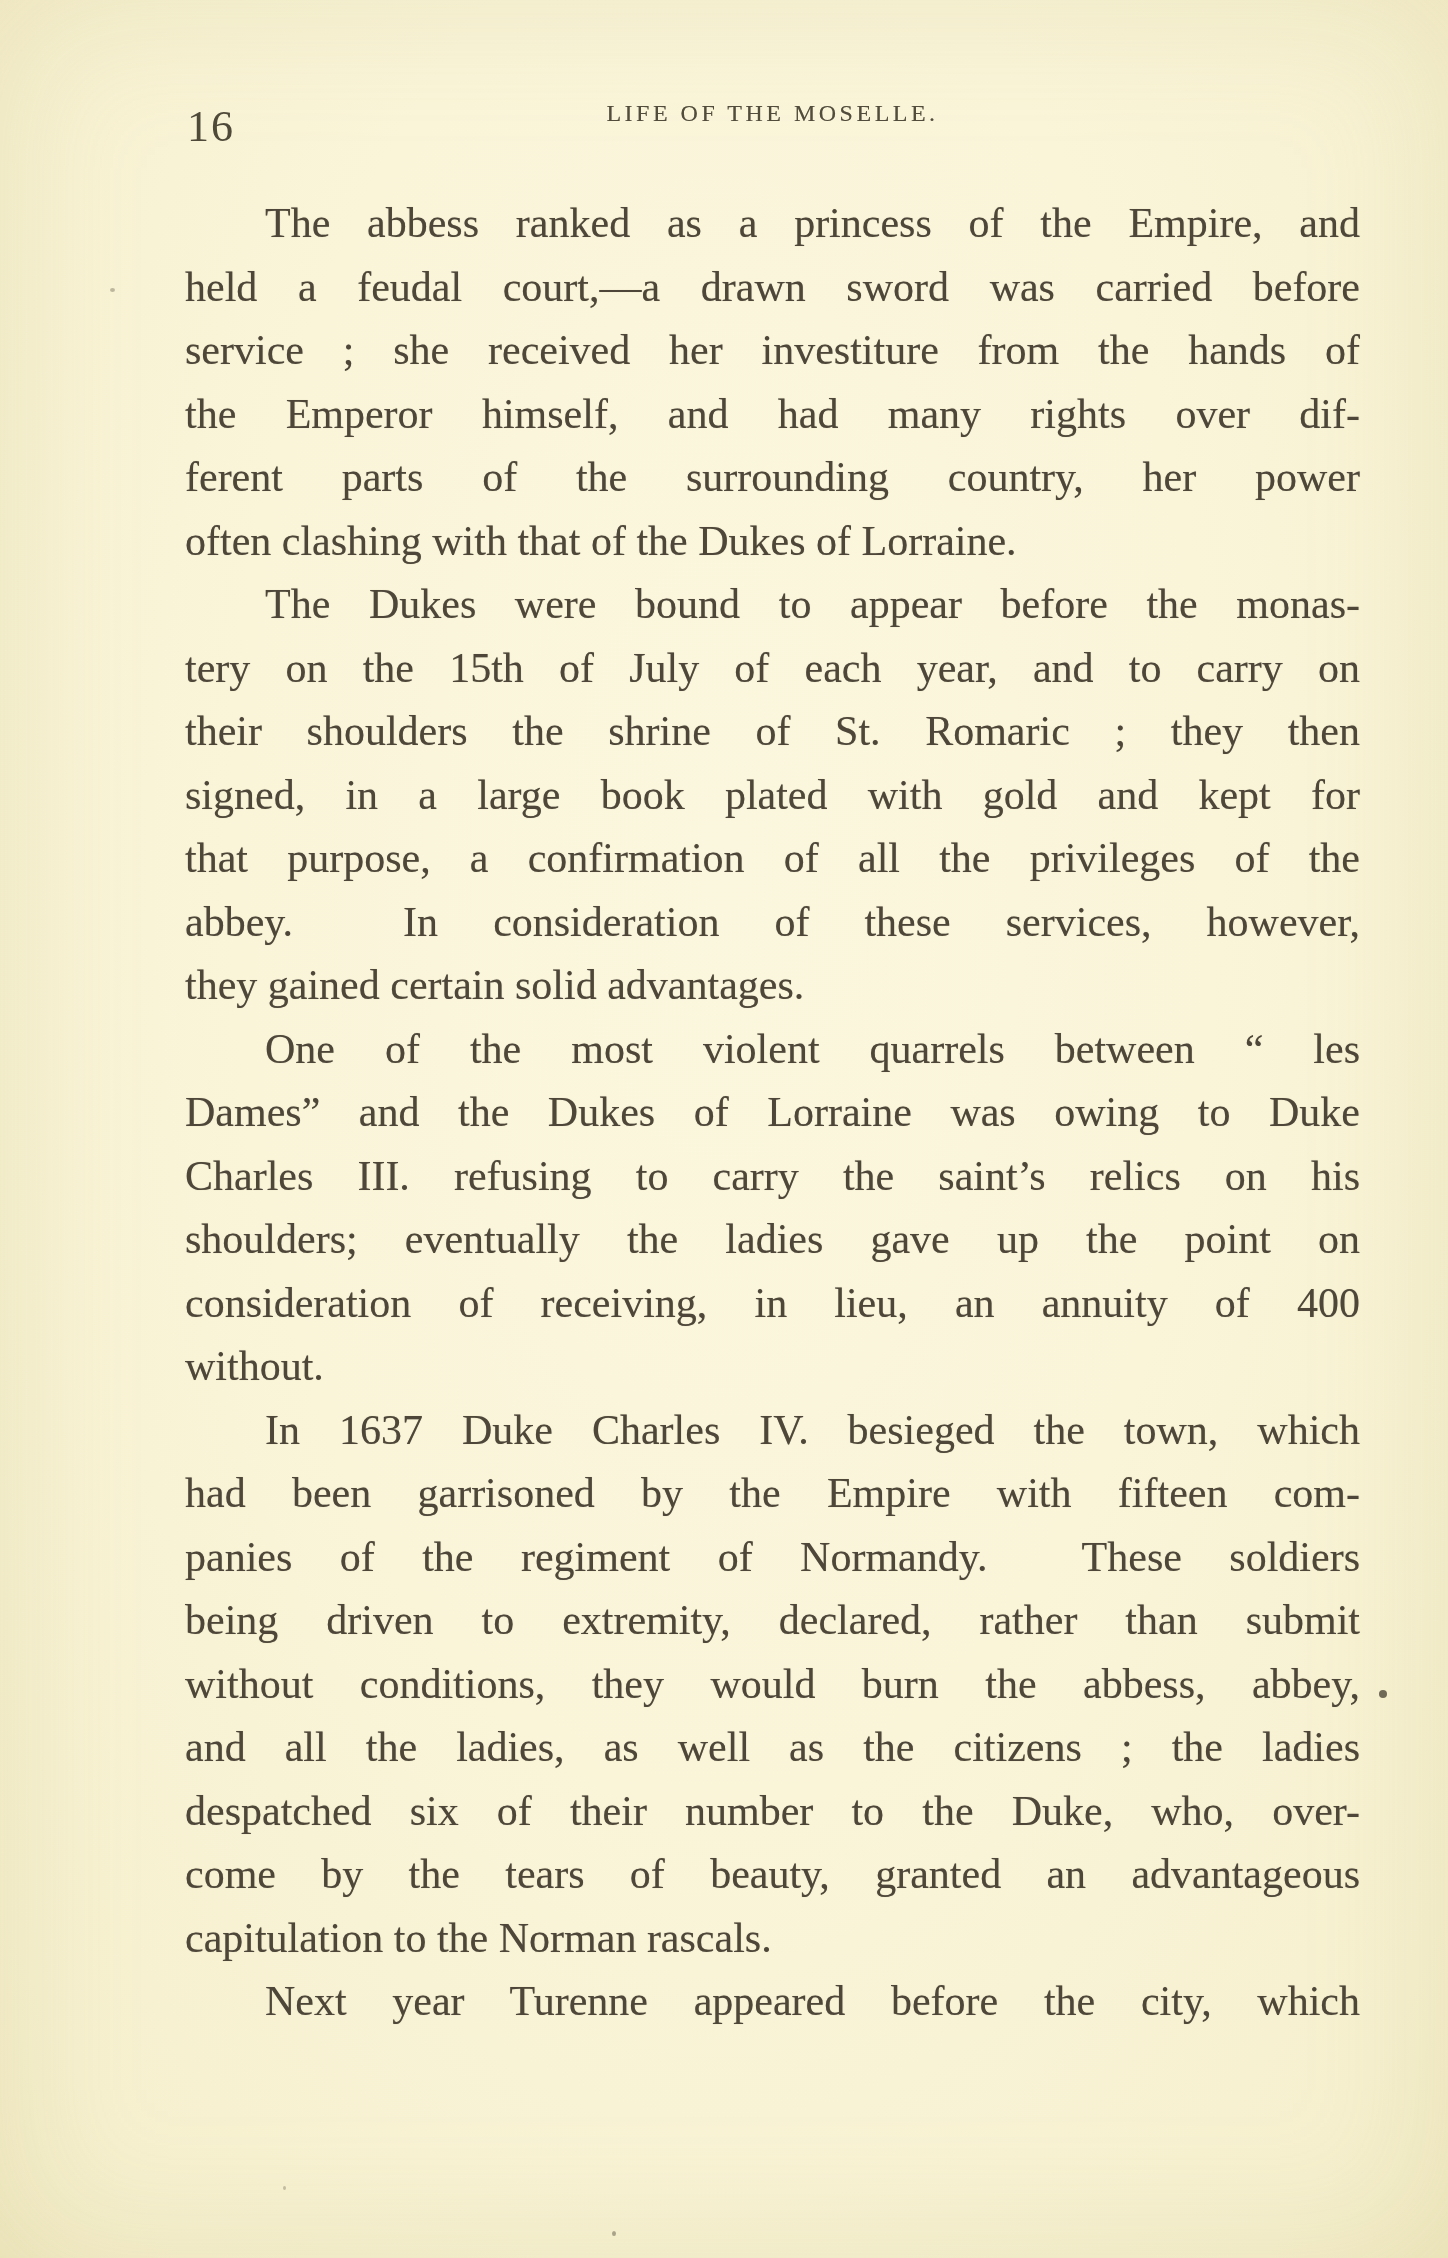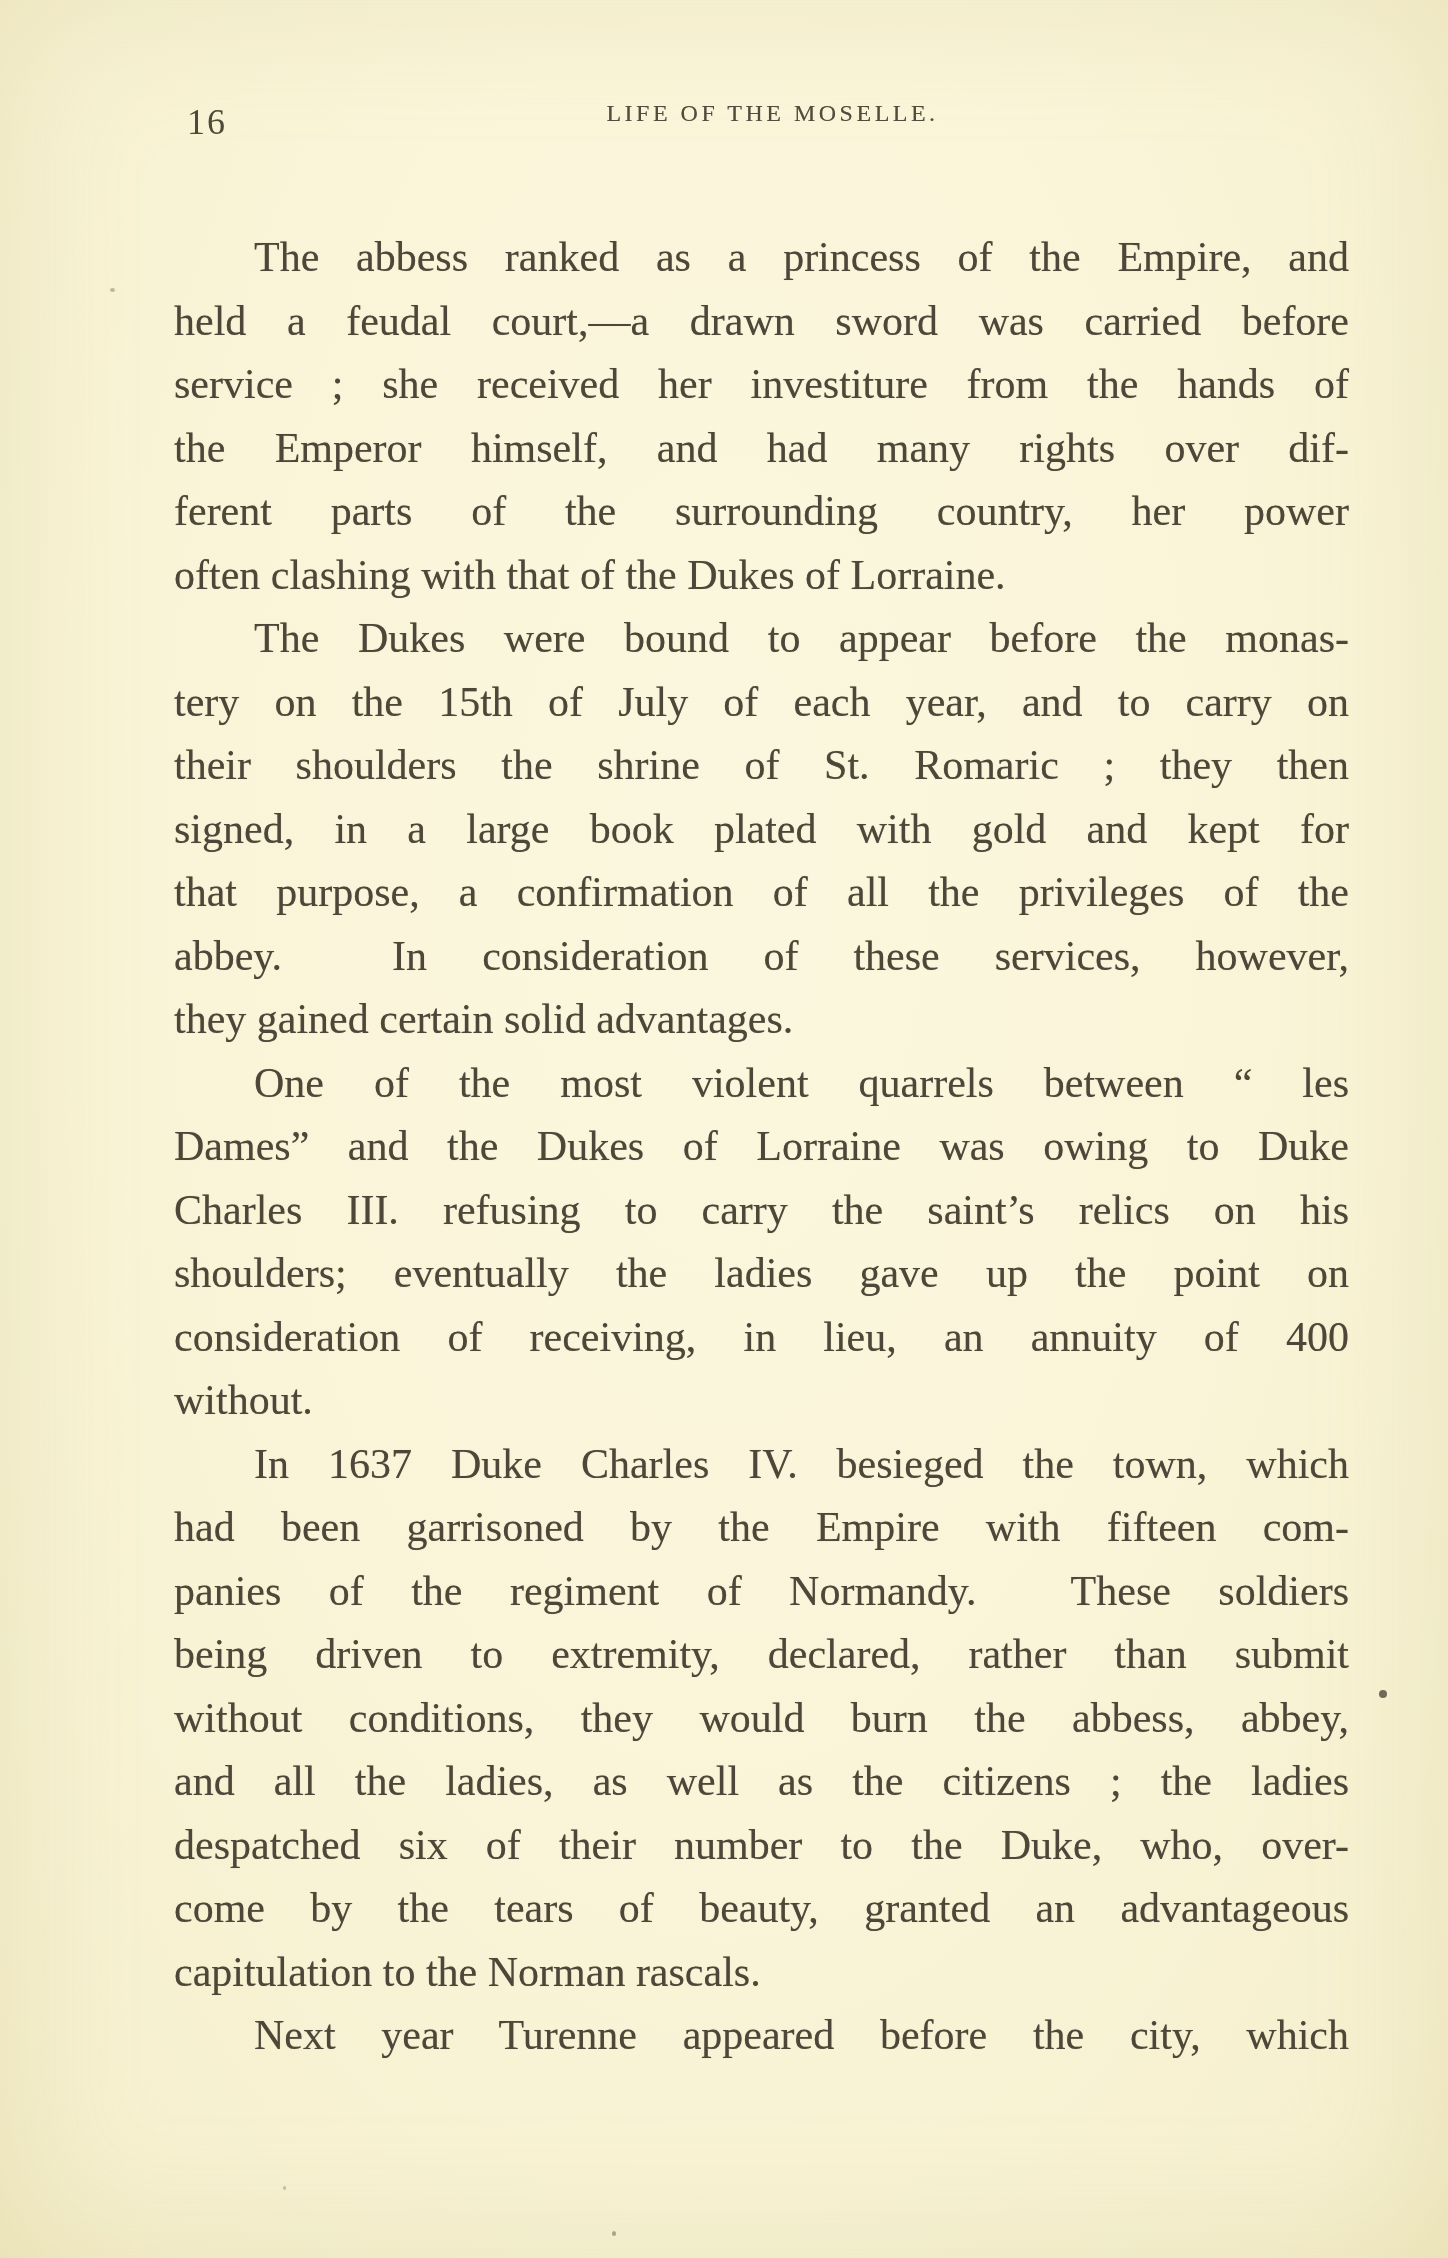--- a/index.html
+++ b/index.html
@@ -17,41 +17,40 @@
     position: absolute;
     top: 100px;
     left: 185px;
     width: 1175px;
     height: 46px;
   }
   .page-num {
     position: absolute;
     left: 2px;
     top: 1px;
-    font-size: 36px;
+    font-size: 44px;
     letter-spacing: 2px;
     color: #4f4939;
   }
   .title {
     text-align: center;
     font-size: 24px;
     letter-spacing: 3.5px;
     color: #524c3c;
     text-shadow: 0 0 0.6px rgba(82,76,60,0.5);
   }
   .text-block {
     position: absolute;
-    left: 174px;
+    left: 185px;
     top: 192px;
     width: 1175px;
     font-size: 42px;
     line-height: 63.5px;
     text-align: justify;
     text-shadow: 0 0 0.7px rgba(78,71,57,0.45);
-    margin-top: 34px;
   }
   .line { text-align-last: justify; height: 63.5px; }
   .line.pend { text-align-last: left; }
   .line.ind { text-indent: 80px; }
   .speck {
     position: absolute;
     background: #4e4739;
     border-radius: 50%;
   }
   .speck.dot   { left: 1379px; top: 1690px; width: 8px;  height: 8px;  opacity: 0.8; }

